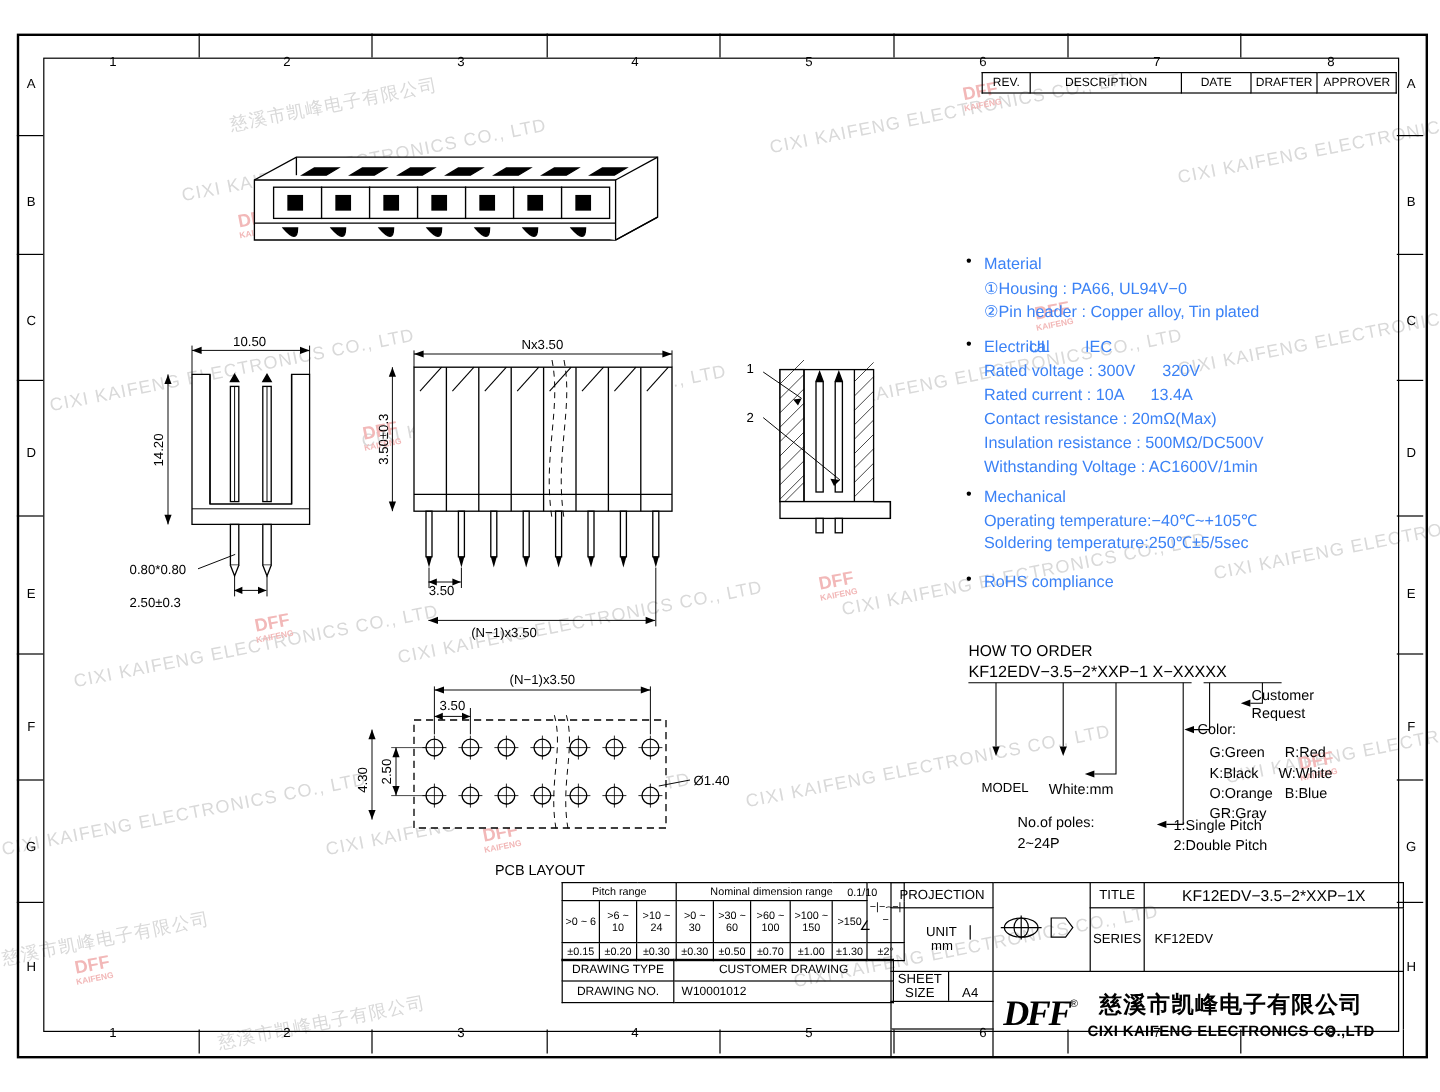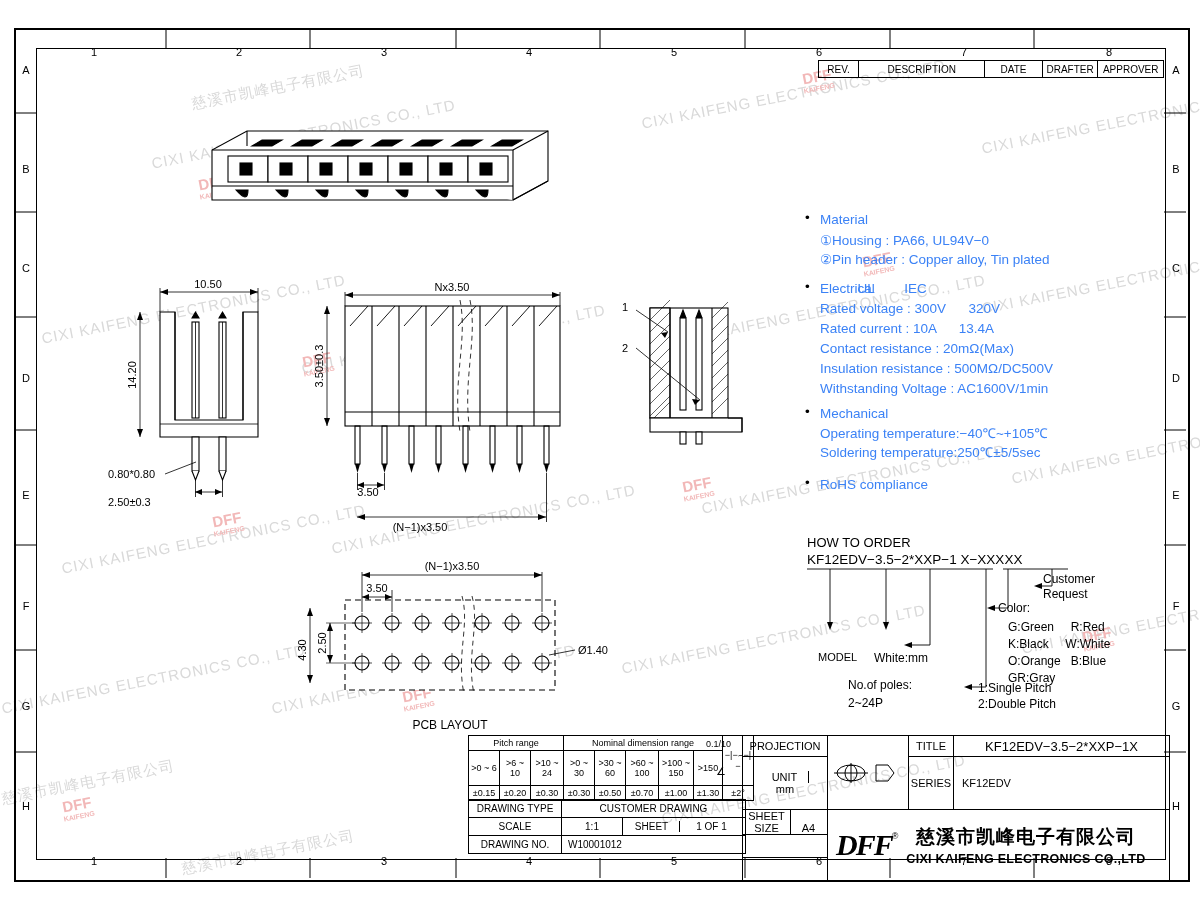--- a/index.html
+++ b/index.html
@@ -551,27 +551,20 @@
   <div class="txt" style="left:706px;top:739px;font-size:9px;">0.1/10</div>
   <div class="txt" style="left:716px;top:765px;font-size:11px;">∠</div>
 
   <table class="t" style="left:468px;top:799px;">
     <tbody>
         <tr>
       <td style="width:92px;height:17px;font-size:10px;">DRAWING  TYPE</td>
       <td colspan="2" style="width:182px;font-size:10px;">CUSTOMER  DRAWING</td>
     </tr>
     <tr>
-      <td style="height:17px;font-size:10px;">SCALE</td>
-      <td style="width:60px;font-size:10px;">1:1</td>
-      <td style="width:122px;font-size:10px;padding:0;">
-        <span style="display:inline-block;width:54px;border-right:1px solid #000;">SHEET</span><span style="display:inline-block;width:64px;">1  OF  1</span>
-      </td>
-    </tr>
-    <tr>
       <td style="height:17px;font-size:10px;">DRAWING  NO.</td>
       <td colspan="2" style="font-size:10px;text-align:left;padding-left:6px;">W10001012</td>
     </tr>
   </tbody>
     </table>
 
   <table class="t" style="left:742px;top:735px;">
     <tbody>
         <tr>
       <td style="width:84px;height:20px;font-size:11px;">PROJECTION</td>

